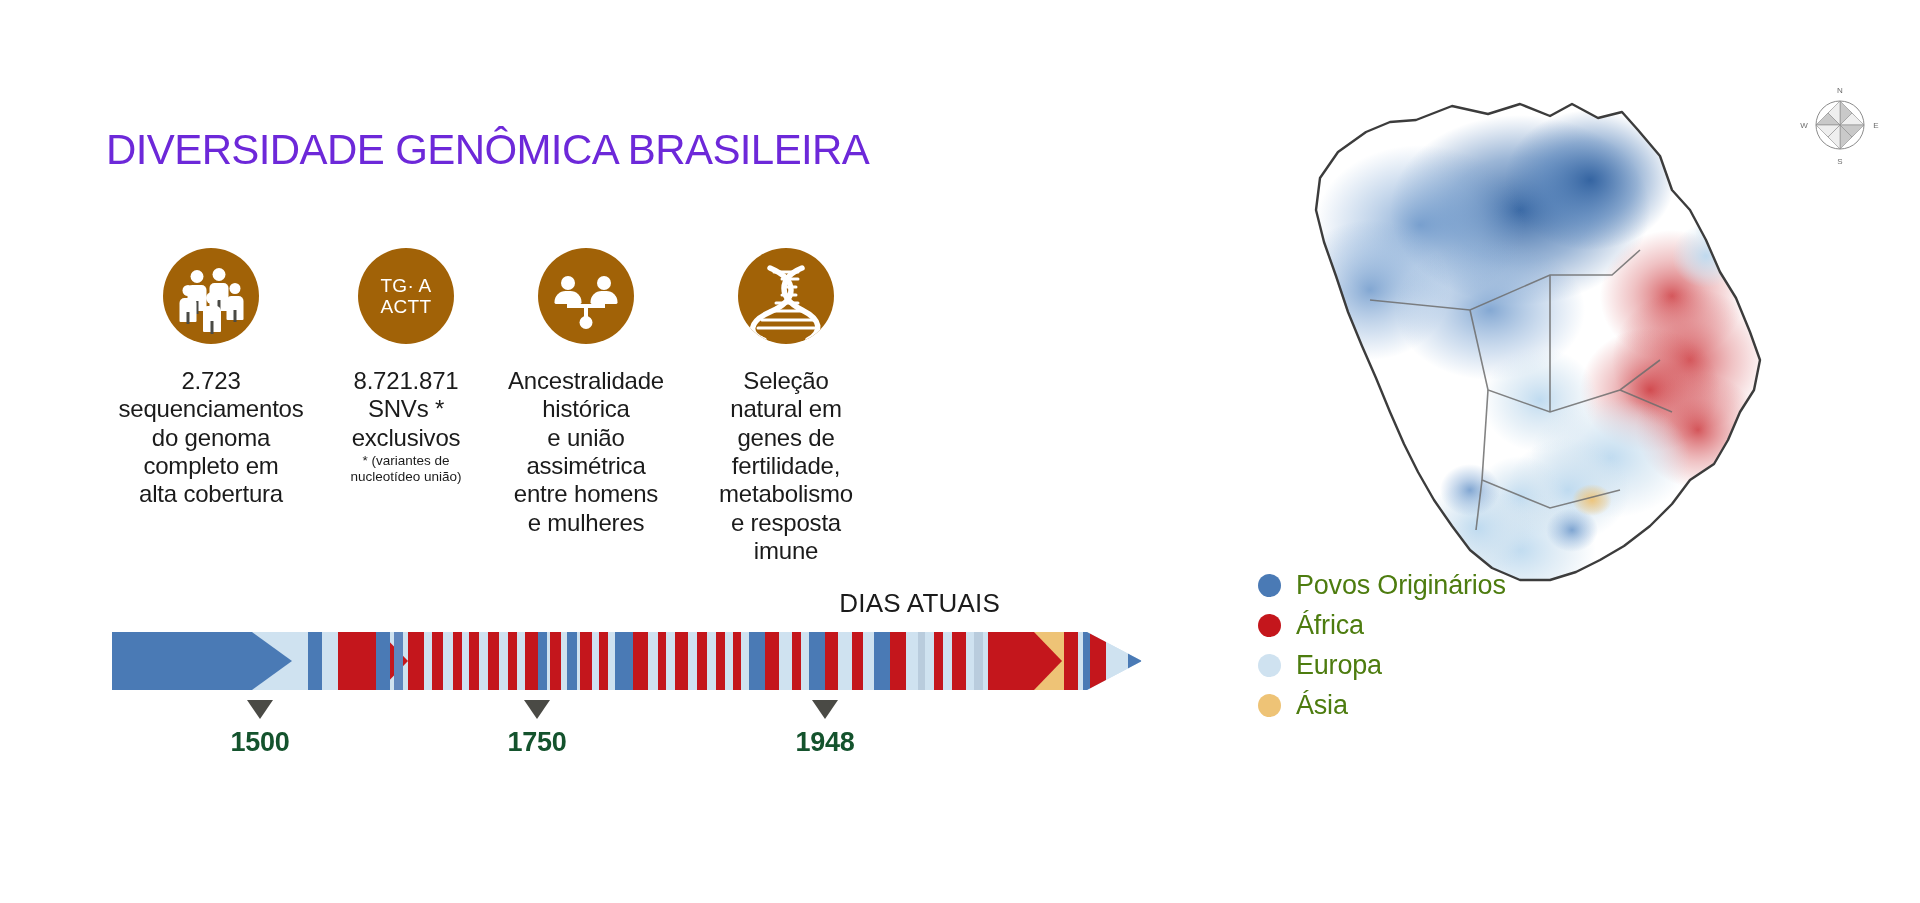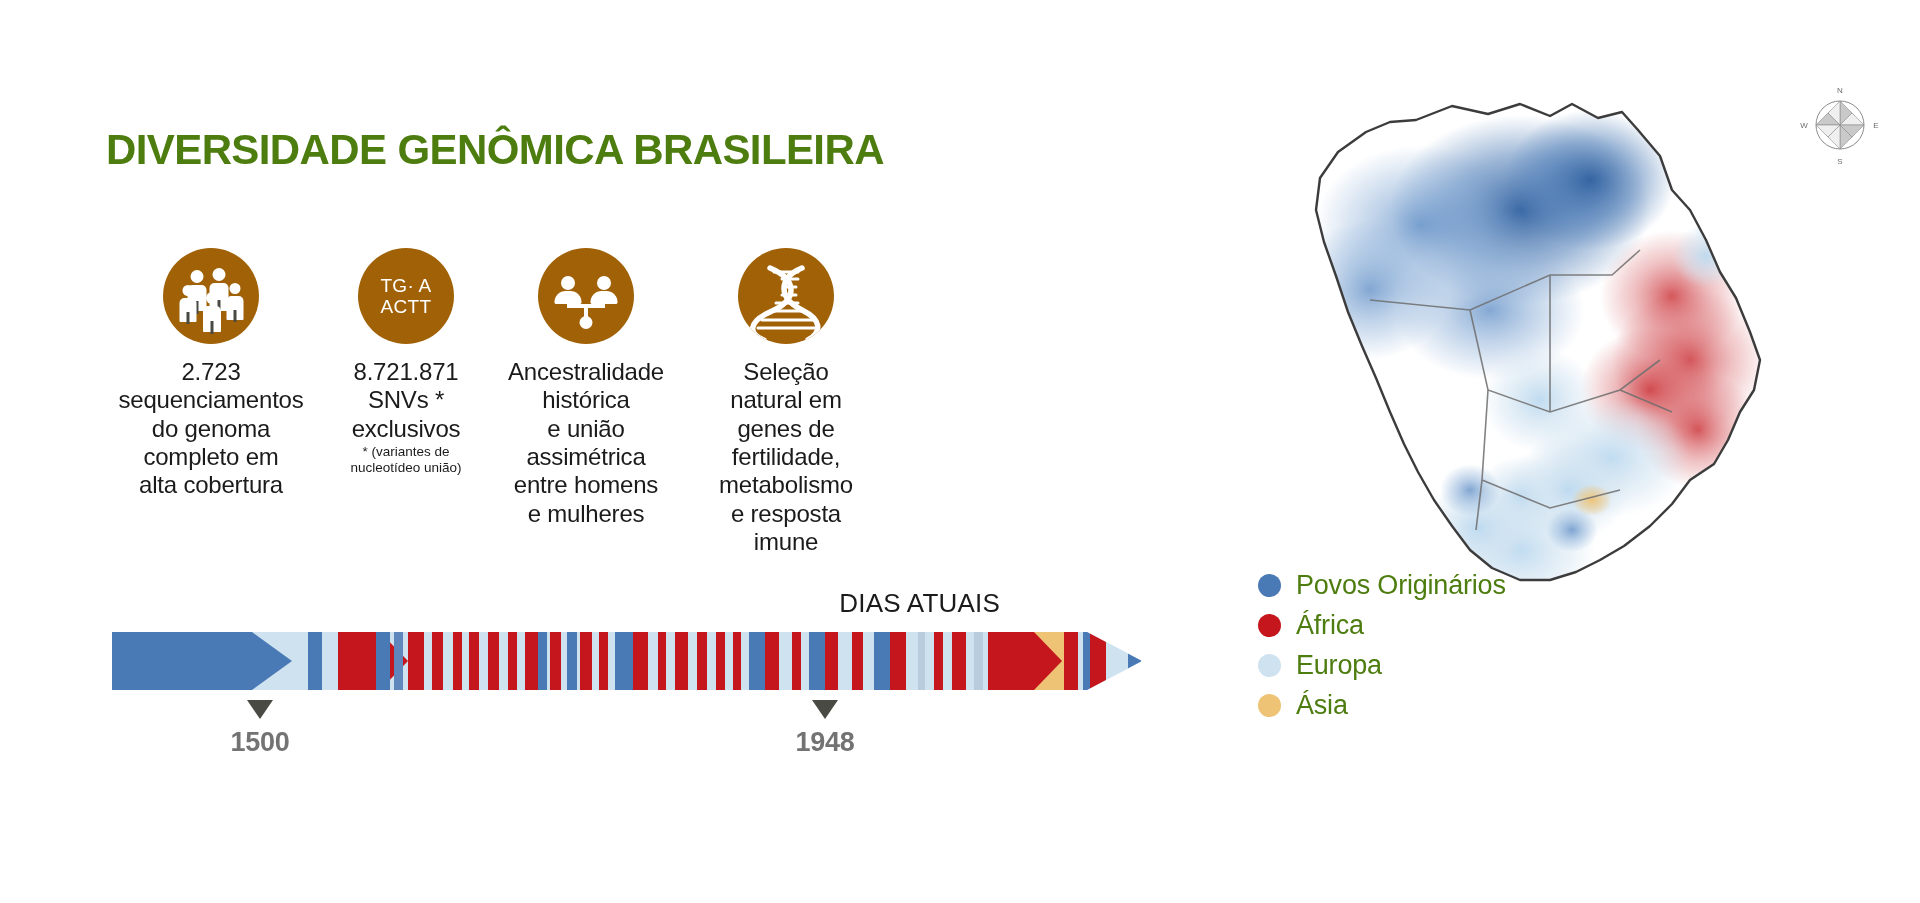--- a/index.html
+++ b/index.html
@@ -8,22 +8,22 @@
     width: 1920px; height: 903px;
     background: #ffffff;
     font-family: "Liberation Sans", sans-serif;
     overflow: hidden;
   }
   #stage { position: relative; width: 1920px; height: 903px; background: #fff; }
 
   
   #title {
     position: absolute; left: 106px; top: 126px;
-    font-size: 42px; font-weight: bold; letter-spacing: -0.6px;
-    color: #4d7c0f; white-space: nowrap;
+    font-size: 42px; font-weight: normal; letter-spacing: -0.6px;
+    color: #6d28d9; white-space: nowrap;
   }
 
   
   #cols { position: absolute; left: 96px; top: 248px; width: 860px; height: 330px; }
   .col { position: absolute; top: 0; text-align: center; }
   .col-0 { left: 0px;   width: 230px; }
   .col-1 { left: 230px; width: 160px; }
   .col-2 { left: 390px; width: 200px; }
   .col-3 { left: 590px; width: 200px; }
 
@@ -35,21 +35,21 @@
   .col-1 .circle, .col-2 .circle, .col-3 .circle { width: 96px; height: 96px; }
 
   .circle-text {
     position: absolute; left: 0; right: 0; top: 50%;
     transform: translateY(-50%);
     color: #fff; font-size: 19px; font-weight: 500;
     line-height: 1.12; letter-spacing: 0.3px;
   }
 
   .cap {
-    margin-top: 14px; font-size: 24px; line-height: 1.18;
+    margin-top: 23px; font-size: 24px; line-height: 1.18;
     color: #1b1b1b; letter-spacing: -0.2px;
   }
   .note { font-size: 13.5px; line-height: 1.2; color: #1b1b1b; margin-top: 1px; }
 
   
   .people { position: absolute; left: 0; top: 0; width: 96px; height: 96px; }
   .fig { position: absolute; }
   .fig .head { background: #fff; border-radius: 50%; position: absolute; left: 50%; transform: translateX(-50%); }
   .fig .body { background: #fff; position: absolute; left: 50%; transform: translateX(-50%);
                border-radius: 5px 5px 1px 1px; }
@@ -81,21 +81,21 @@
 
   .marker { position: absolute; top: 700px; text-align: center; width: 120px; }
   .marker .tri {
     width: 0; height: 0; margin: 0 auto;
     border-left: 13px solid transparent;
     border-right: 13px solid transparent;
     border-top: 19px solid #4a4a45;
   }
   .marker .yr {
     margin-top: 8px; font-size: 27px; font-weight: bold;
-    color: #737373; letter-spacing: -0.3px;
+    color: #14532d; letter-spacing: -0.3px;
   }
   #mk-0 { left: 200px; }
   #mk-1 { left: 477px; }
   #mk-2 { left: 765px; }
 
   
   #map { position: absolute; left: 1220px; top: 60px; width: 680px; height: 660px; }
   #map-svg { display: block; width: 680px; height: 660px; }
 
   
@@ -301,20 +301,24 @@
         <rect x="994" y="0" width="22" height="58" fill="#cfe2f0"></rect>
         <rect x="1016" y="0" width="13" height="58" fill="#4a7ab5"></rect>
       </g>
     </svg>
   </div>
 
   <div class="marker" id="mk-0">
     <div class="tri"></div>
     <div class="yr">1500</div>
   </div>
+  <div class="marker" id="mk-1">
+    <div class="tri"></div>
+    <div class="yr">1750</div>
+  </div>
   <div class="marker" id="mk-2">
     <div class="tri"></div>
     <div class="yr">1948</div>
   </div>
 
   <div id="map">
     <svg id="map-svg" viewBox="0 0 680 660" aria-hidden="true">
       <defs>
         <radialGradient id="gBlueDark" cx="50%" cy="50%" r="50%">
           <stop offset="0%" stop-color="#2e5f9e" stop-opacity="0.95"></stop>

